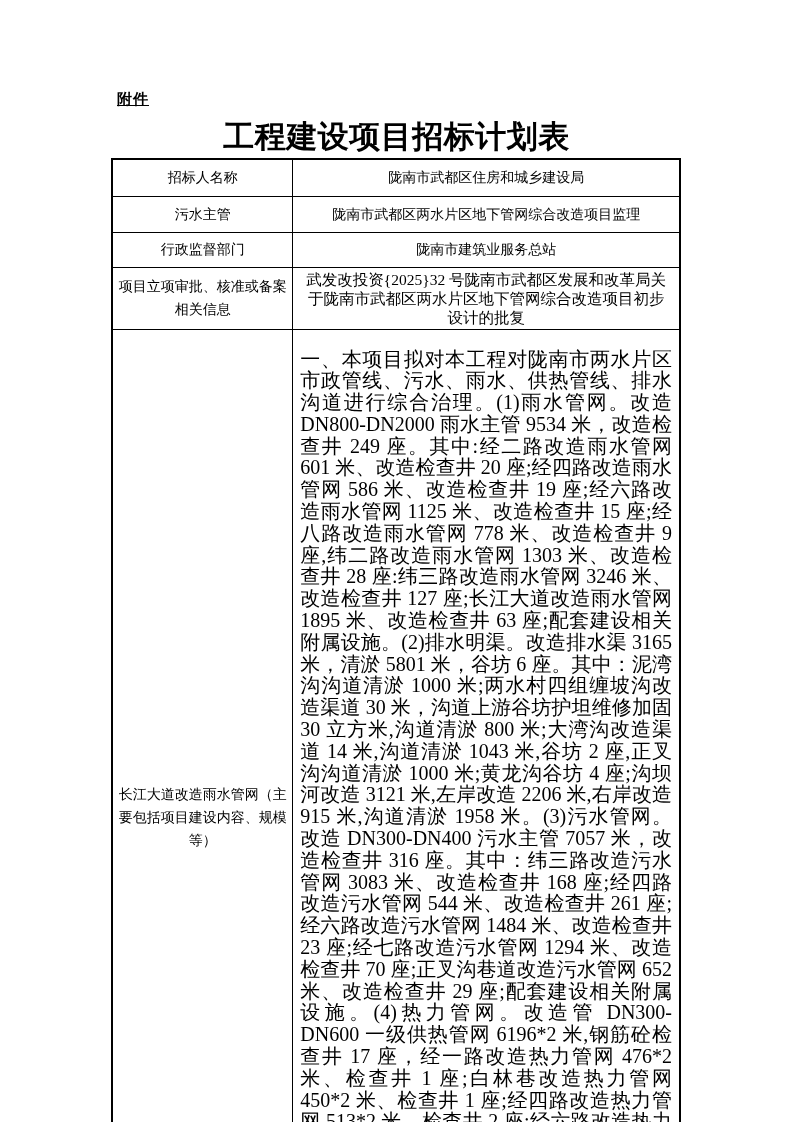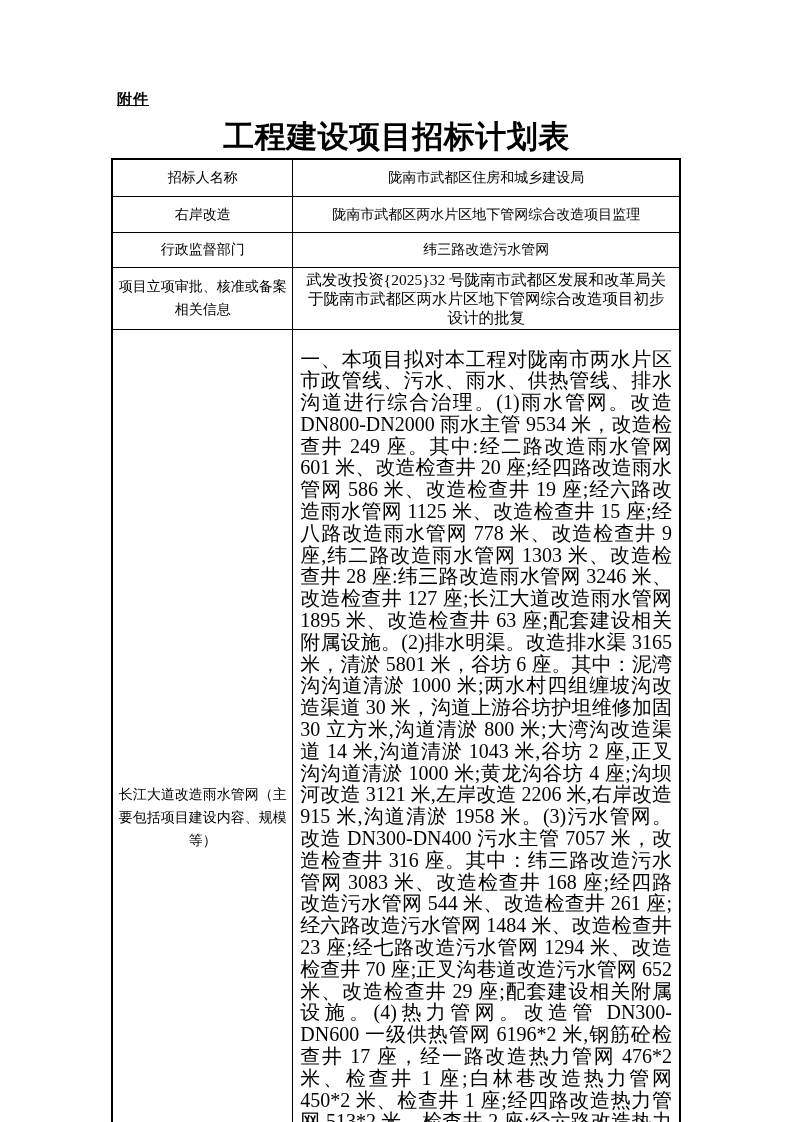--- a/index.html
+++ b/index.html
@@ -86,26 +86,26 @@
 
   <div class="doc-title">工程建设项目招标计划表</div>
 
   <table class="main-table">
     <tbody>
       <tr class="r1">
         <td class="label-cell">招标人名称</td>
         <td class="value-cell">陇南市武都区住房和城乡建设局</td>
       </tr>
       <tr class="r2">
-        <td class="label-cell">右岸改造</td>
+        <td class="label-cell">污水主管</td>
         <td class="value-cell">陇南市武都区两水片区地下管网综合改造项目监理</td>
       </tr>
       <tr class="r3">
         <td class="label-cell">行政监督部门</td>
-        <td class="value-cell">纬三路改造污水管网</td>
+        <td class="value-cell">陇南市建筑业服务总站</td>
       </tr>
       <tr class="r4">
         <td class="label-cell">项目立项审批、核准或备案相关信息</td>
         <td class="value-cell">武发改投资{2025}32 号陇南市武都区发展和改革局关于陇南市武都区两水片区地下管网综合改造项目初步设计的批复</td>
       </tr>
       <tr class="r5">
         <td class="label-cell">长江大道改造雨水管网（主要包括项目建设内容、规模等）</td>
         <td class="value-cell">一、本项目拟对本工程对陇南市两水片区市政管线、污水、雨水、供热管线、排水沟道进行综合治理。(1)雨水管网。改造 DN800-DN2000 雨水主管 9534 米，改造检查井 249 座。其中:经二路改造雨水管网 601 米、改造检查井 20 座;经四路改造雨水管网 586 米、改造检查井 19 座;经六路改造雨水管网 1125 米、改造检查井 15 座;经八路改造雨水管网 778 米、改造检查井 9 座,纬二路改造雨水管网 1303 米、改造检查井 28 座:纬三路改造雨水管网 3246 米、改造检查井 127 座;长江大道改造雨水管网 1895 米、改造检查井 63 座;配套建设相关附属设施。(2)排水明渠。改造排水渠 3165 米，清淤 5801 米，谷坊 6 座。其中：泥湾沟沟道清淤 1000 米;两水村四组缠坡沟改造渠道 30 米，沟道上游谷坊护坦维修加固 30 立方米,沟道清淤 800 米;大湾沟改造渠道 14 米,沟道清淤 1043 米,谷坊 2 座,正叉沟沟道清淤 1000 米;黄龙沟谷坊 4 座;沟坝河改造 3121 米,左岸改造 2206 米,右岸改造 915 米,沟道清淤 1958 米。(3)污水管网。改造 DN300-DN400 污水主管 7057 米，改造检查井 316 座。其中：纬三路改造污水管网 3083 米、改造检查井 168 座;经四路改造污水管网 544 米、改造检查井 261 座;经六路改造污水管网 1484 米、改造检查井 23 座;经七路改造污水管网 1294 米、改造检查井 70 座;正叉沟巷道改造污水管网 652 米、改造检查井 29 座;配套建设相关附属设施。(4)热力管网。改造管 DN300-DN600 一级供热管网 6196*2 米,钢筋砼检查井 17 座，经一路改造热力管网 476*2 米、检查井 1 座;白林巷改造热力管网 450*2 米、检查井 1 座;经四路改造热力管网 513*2 米、检查井 2 座;经六路改造热力管网 590*2 米、检查井 1 座;经七路改造热力管网 531*2 米、检查井 2 座:经八路改造热力管网 604*2 米、检查井 3 座;纬二路改造热力管网 1530*2 米、检查井 4 座,纬三路改造热力管网 515*2 米、检查井 1 座;长江大道改造热力管网 986*2 米、检查井 2 座;配套建设相关附属设施。(5)穿路箱涵。</td>
       </tr>
     </tbody>

